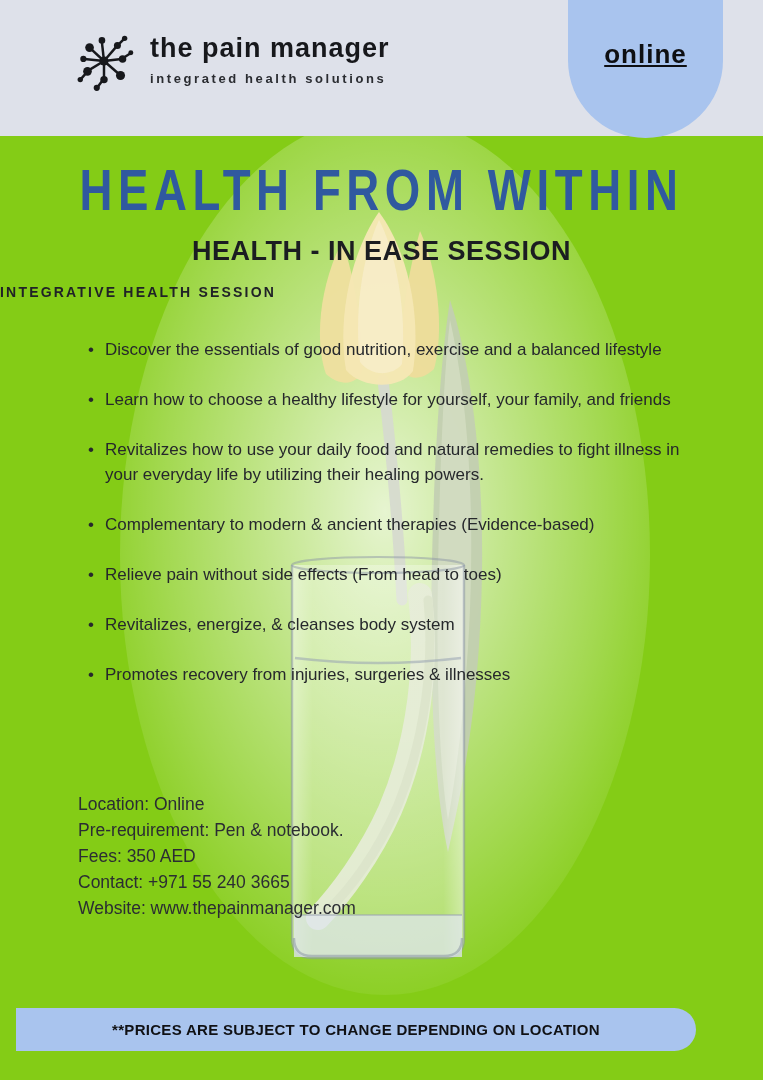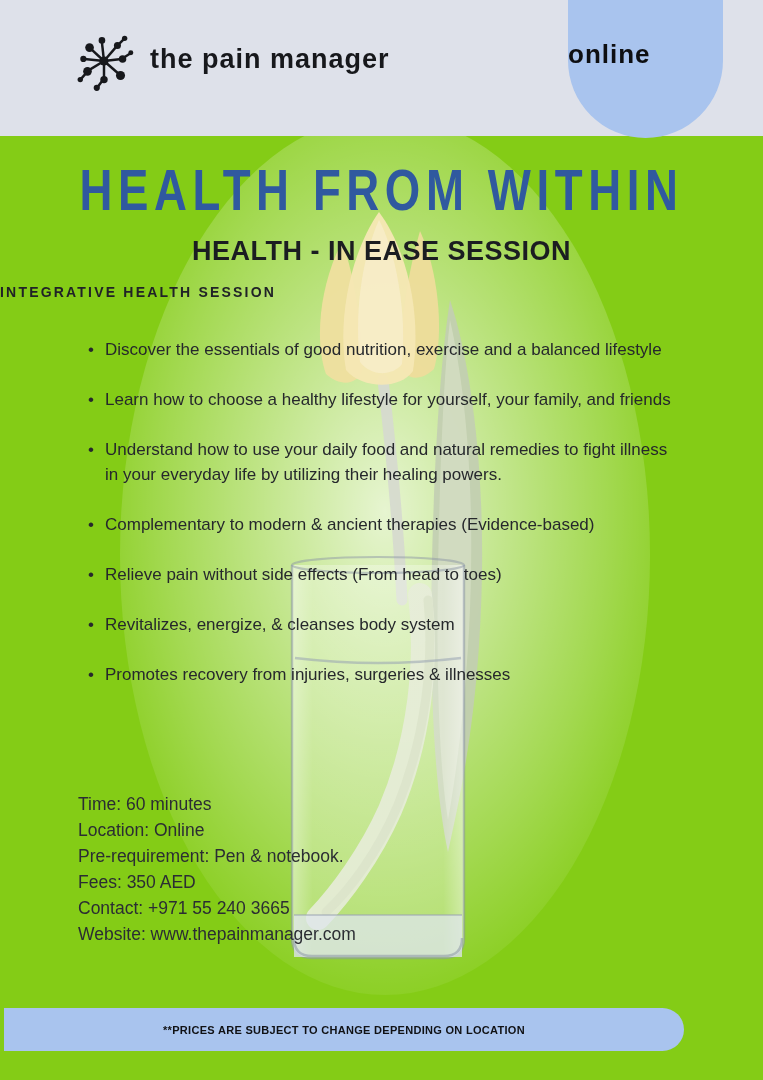--- a/index.html
+++ b/index.html
@@ -19,22 +19,22 @@
   .logo-icon { width:62px; height:64px; }
   .logo-name {
     font-size:27px; font-weight:bold; color:#17181c; letter-spacing:1px; line-height:1.1;
   }
   .logo-tagline {
     margin-top:7px; font-size:13px; font-weight:bold; color:#2a2c31; letter-spacing:2.6px;
   }
   .online-badge {
     position:absolute; left:568px; top:0; width:155px; height:138px;
     background:#a9c4ee; border-radius:0 0 78px 78px; z-index:4;
-    display:flex; align-items:center; 
-    padding-bottom:30px; font-weight:bold; font-size:26px; color:#0e0f12; letter-spacing:1px;
+    display:flex; align-items:center; justify-content:center;
+    padding-bottom:30px; font-weight:bold; font-size:26px; color:#0e0f12; letter-spacing:1px;text-decoration:underline;
   }
   
   .content { position:absolute; inset:0; z-index:2;border-radius:25px; }
   .title {
     position:absolute; top:156px; left:0; width:763px; text-align:center;
     font-size:57px; font-weight:bold; color:#30599f; letter-spacing:7px;
     transform:scaleX(0.8); transform-origin:50% 50%; white-space:nowrap; line-height:1.2;
   }
   .subtitle {
     position:absolute; top:236px; left:0; width:763px; text-align:center;
@@ -53,24 +53,24 @@
   }
   .bullets li::before {
     content:"\2022"; position:absolute; left:0; top:0; color:#26282c;
   }
   .details {
     position:absolute; top:791px; left:78px; width:430px;
     font-size:17.5px; line-height:26px; color:#2b2d33;
   }
   
   .banner {
-    position:absolute; top:1008px; left:4px; width:680px; height:43px;
+    position:absolute; top:1008px; left:16px; width:680px; height:43px;
     background:#a9c4ee; border-radius:0 22px 22px 0; z-index:3;
     display:flex; align-items:center; justify-content:center;
-    font-size:11px; font-weight:bold; color:#101114; letter-spacing:0.3px;
+    font-size:15px; font-weight:bold; color:#101114; letter-spacing:0.3px;
   }
 </style>
 </head>
 <body>
 
 <div class="page">
 
   <div class="photo-layer">
     <svg width="763" height="1080" viewBox="0 0 763 1080" xmlns="http://www.w3.org/2000/svg">
       <defs>
@@ -150,44 +150,44 @@
             <circle cx="23" cy="58" r="3"></circle>
               <circle cx="14" cy="42" r="4.2"></circle>
             <circle cx="7" cy="50" r="2.6"></circle>
               <circle cx="10" cy="30" r="3"></circle>
             <circle cx="28" cy="12" r="3.2"></circle>
           </g>
         </svg>
       </span>
       <span class="logo-text">
         <div class="logo-name">the pain manager</div>
+        <div class="logo-tagline">integrated health solutions</div>
       </span>
     </div>
   </div>
   <div class="online-badge">
     <span>online</span>
   </div>
 
   <div class="content">
     <div class="title">HEALTH FROM WITHIN</div>
     <div class="subtitle">HEALTH - IN EASE SESSION</div>
     <div class="session-label">INTEGRATIVE HEALTH SESSION</div>
 
     <ul class="bullets">
       <li>Discover the essentials of good nutrition, exercise and a balanced lifestyle</li>
       <li>Learn how to choose a healthy lifestyle for yourself, your family, and friends</li>
-      <li>Understand how to use your daily food and natural remedies to fight illness in your everyday life by utilizing their healing powers.</li>
+      <li>Revitalizes how to use your daily food and natural remedies to fight illness in your everyday life by utilizing their healing powers.</li>
       <li>Complementary to modern &amp; ancient therapies (Evidence-based)</li>
       <li>Relieve pain without side effects (From head to toes)</li>
       <li>Revitalizes, energize, &amp; cleanses body system</li>
       <li>Promotes recovery from injuries, surgeries &amp; illnesses</li>
     </ul>
 
     <div class="details">
-      <div>Time: 60 minutes</div>
       <div>Location: Online</div>
       <div>Pre-requirement: Pen &amp; notebook.</div>
       <div>Fees: 350 AED</div>
       <div>Contact: +971 55 240 3665</div>
       <div>Website: www.thepainmanager.com</div>
     </div>
   </div>
 
   <div class="banner">
     <span>**PRICES ARE SUBJECT TO CHANGE DEPENDING ON LOCATION</span>

